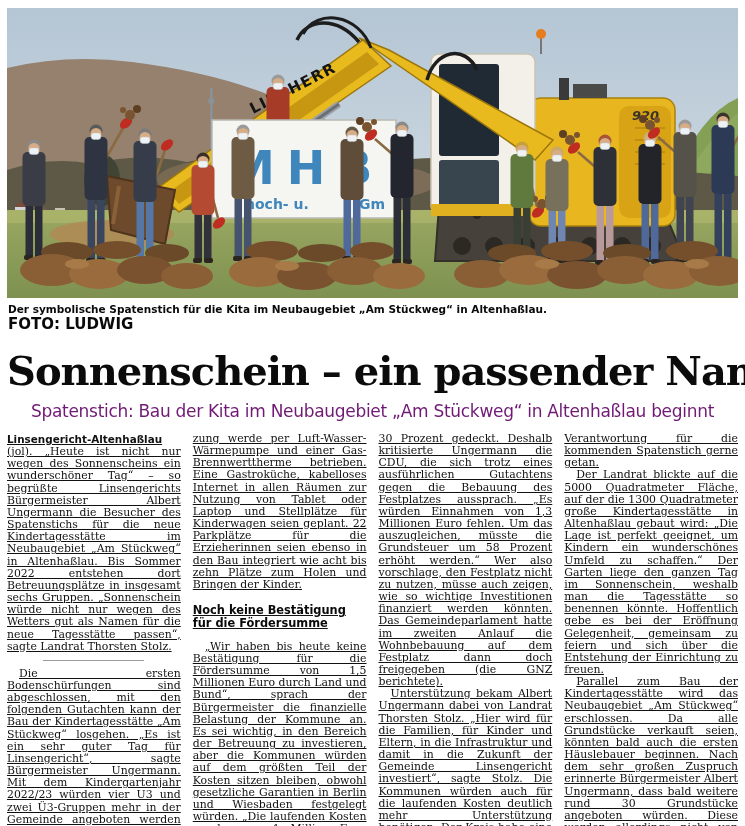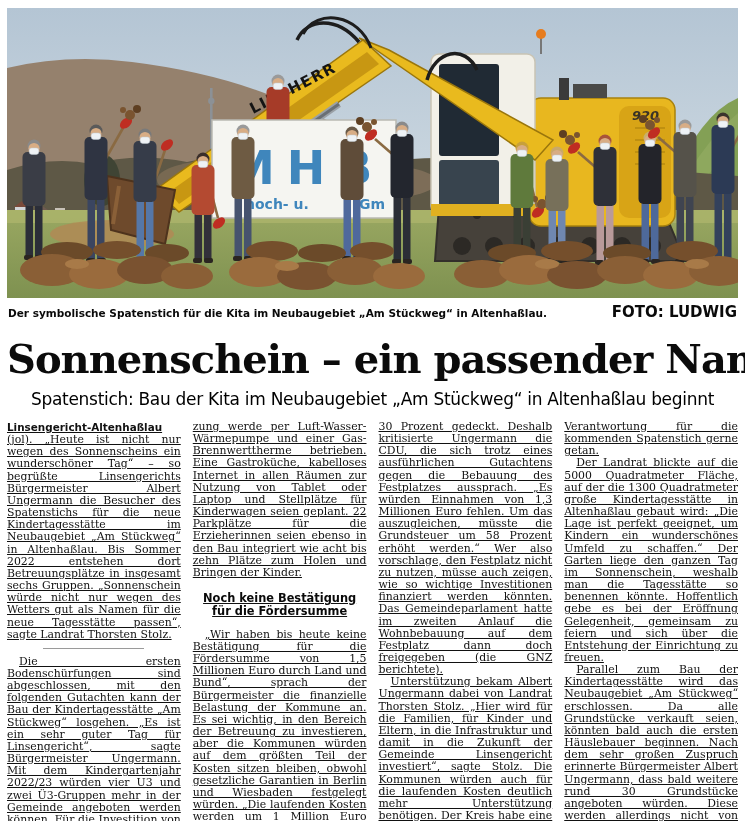--- a/index.html
+++ b/index.html
@@ -6,48 +6,48 @@
   body{
     width:745px;height:826px;overflow:hidden;background:#ffffff;
     font-family:"DejaVu Serif","Liberation Serif",serif;color:#111;
   }
   .page{padding:8px 7px 0 7px;}
   .photo-wrap{width:731px;height:290px;}
   .photo-wrap svg{display:block;}
   .caption-row{
     display:flex;justify-content:space-between;align-items:baseline;
     font-family:"DejaVu Sans","Liberation Sans",sans-serif;font-weight:bold;
-    font-size:10.5px;letter-spacing:0;color:#0a0a0a;margin:5px 1px 0 1px;
+    font-size:10.5px;letter-spacing:0;color:#0a0a0a;margin:5px 1px 0 1px;flex-direction:column;
   }
   .caption-row .credit{font-size:15px;}
   h1.headline{
     font-family:"DejaVu Serif","Liberation Serif",serif;
     font-size:40px;font-weight:700;letter-spacing:-1px;
     text-align:center;margin:14px 0 0 0;color:#0b0b0b;white-space:nowrap;
   }
   h2.subheadline{
     font-family:"DejaVu Sans","Liberation Sans",sans-serif;
     font-size:17px;font-weight:400;letter-spacing:-0.3px;
-    text-align:center;margin:7px 0 0 0;color:#000000;white-space:nowrap;
+    text-align:center;margin:7px 0 0 0;color:#701a75;white-space:nowrap;
   }
   .columns{
     display:flex;gap:12px;margin-top:12px;height:400px;overflow:hidden;text-decoration:underline;
   }
   .col{flex:1 1 0;font-size:10.9px;line-height:12.15px;text-align:justify;}
   .para{margin:0;hyphens:auto;-webkit-hyphens:auto;}
   .para.indent{text-indent:12px;}
   .para.flush{text-align-last:justify;}
   .lead-loc{
     font-family:"DejaVu Sans","Liberation Sans",sans-serif;
     font-weight:700;font-size:10.4px;
   }
   .subhead{
     font-family:"DejaVu Sans","Liberation Sans",sans-serif;
     font-weight:700;font-size:11.4px;line-height:13.4px;
-    text-align:center;margin:13px 0 10px 0;color:#0a0a0a;
+    text-align:left;margin:13px 0 10px 0;color:#0a0a0a;
   }
   .divider{border-top:1px solid #9a9a9a;width:58%;margin:7px auto;}
 </style>
 </head>
 <body>
 
 <div class="page">
 
   <div class="photo-wrap">
     <svg width="731" height="290" viewBox="0 0 731 290" xmlns="http://www.w3.org/2000/svg">

